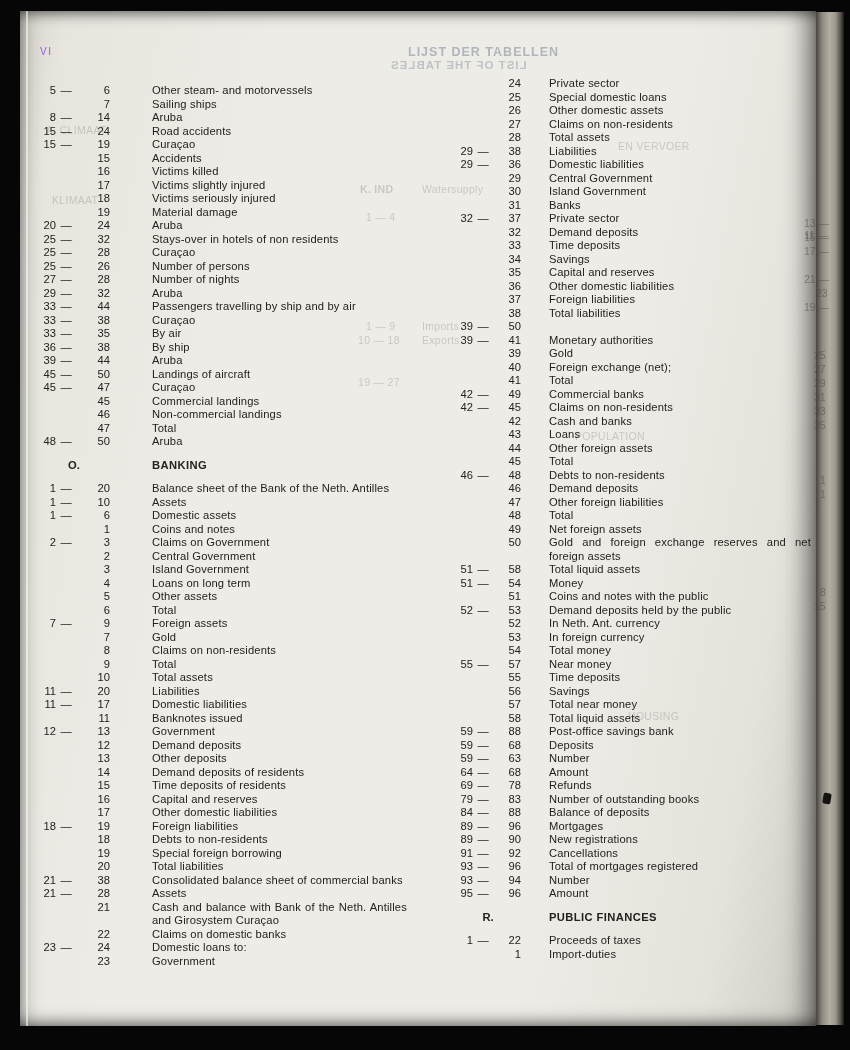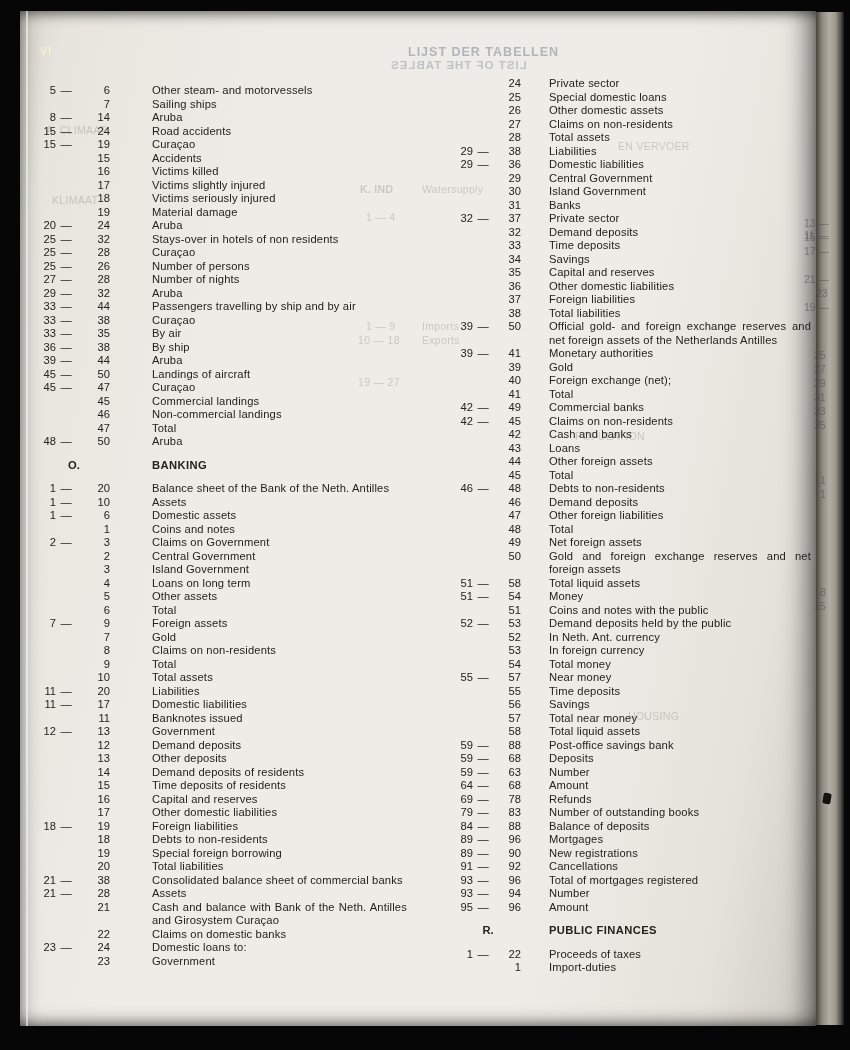--- a/index.html
+++ b/index.html
@@ -37,21 +37,21 @@
   .col-left .row{grid-template-columns:18px 20px 34px 42px 255px;}
   .col-right{left:455px;top:77px;width:356px;}
   .col-right .row{grid-template-columns:18px 20px 28px 28px 262px;}
   .na,.nb{text-align:right;}
   .nd{text-align:center;}
   .lbl{text-align:justify;letter-spacing:.15px;}
   .row.heading{margin:10px 0;font-weight:700;}
   .hletter{grid-column:1/4;text-align:center;}
   .htitle{grid-column:5;letter-spacing:.4px;}
 
-  .corner-label{position:absolute;left:40px;top:46px;font-size:10px;letter-spacing:1.5px;color:#fef9c3;}
+  .corner-label{position:absolute;left:40px;top:46px;font-size:10px;letter-spacing:1.5px;color:#8b5cf6;}
 
   
   #ghostlayer{position:absolute;left:0;top:0;width:850px;height:1050px;pointer-events:none;}
   .ghost-title{position:absolute;font-weight:700;color:#89919f;opacity:.6;filter:blur(.4px);letter-spacing:1px;font-size:12.5px;}
   .gt1{left:408px;top:45px;}
   .gt2{left:390px;top:59px;transform:scaleX(-1);opacity:.45;font-size:11.5px;}
   .ghost-num{position:absolute;font-size:10.5px;color:#474542;opacity:.5;filter:blur(.3px);}
   .ghost-word{position:absolute;font-size:10.5px;color:#6d6963;opacity:.28;filter:blur(.6px);letter-spacing:.3px;}
 </style>
 </head>
@@ -662,21 +662,20 @@
       <span class="nd"></span>
       <span class="nb">38</span>
       <span class="gapcell"></span>
       <span class="lbl">Total liabilities</span>
     </div>
     <div class="row">
       <span class="na">39</span>
       <span class="nd">—</span>
       <span class="nb">50</span>
       <span class="gapcell"></span>
-      <span class="lbl">Official gold- and foreign exchange reserves and net foreign assets of the Netherlands Antilles</span>
     </div>
     <div class="row">
       <span class="na">39</span>
       <span class="nd">—</span>
       <span class="nb">41</span>
       <span class="gapcell"></span>
       <span class="lbl">Monetary authorities</span>
     </div>
     <div class="row">
       <span class="na"></span>

